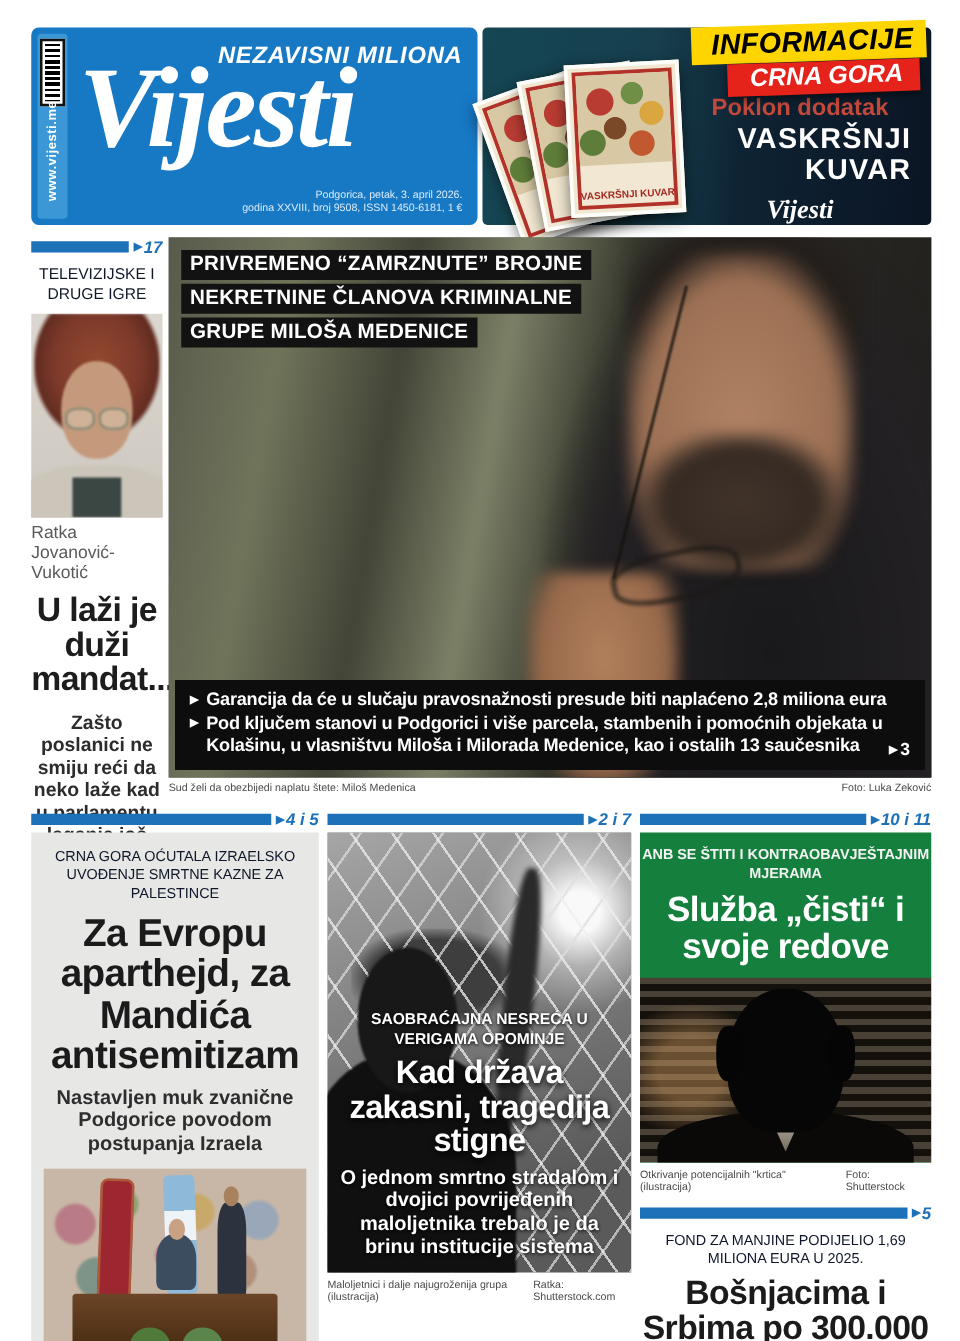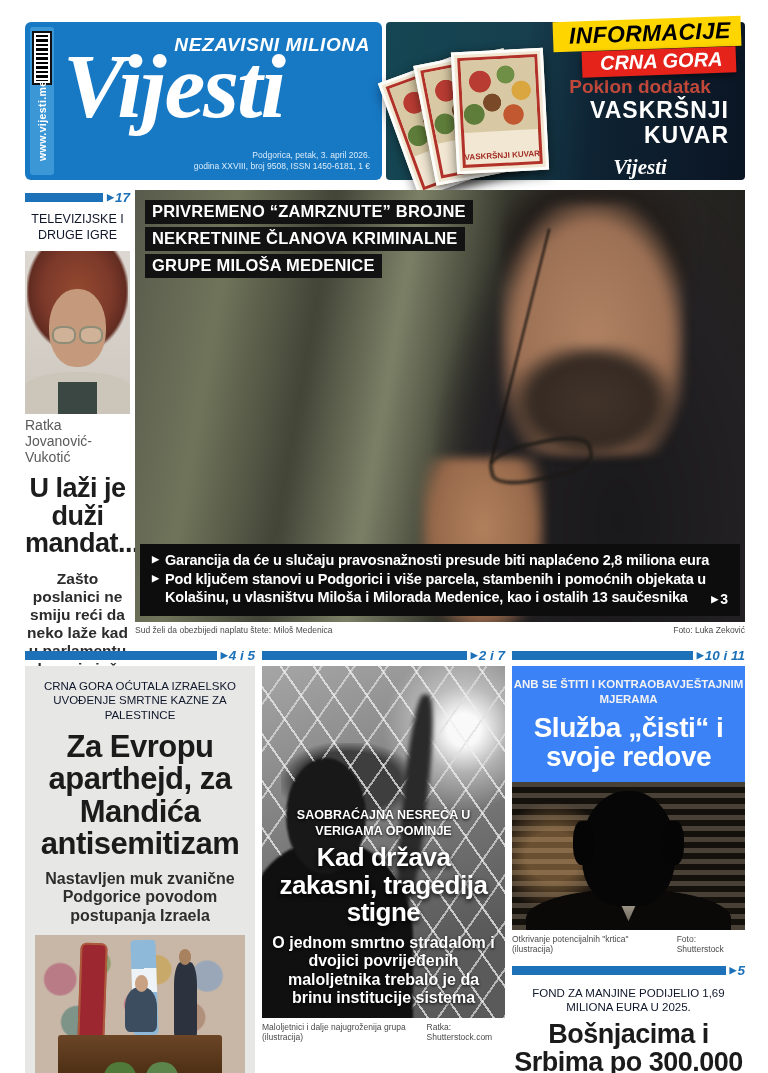--- a/index.html
+++ b/index.html
@@ -192,21 +192,21 @@
     background:#2a2a2a; border-radius:40%; transform:rotate(6deg); filter:blur(2px); }
   .fc-text { position:absolute; left:6px; right:6px; bottom:10px; text-align:center; }
   .fc-kicker { color:#fff; font-weight:900; font-size:12.5px; line-height:1.25;
     text-transform:uppercase; text-shadow:0 1px 3px #000; }
   .fc-head { margin:5px 0 7px; color:#fff; font-weight:800; font-size:26px;
     line-height:1.06; letter-spacing:-.5px; text-shadow:0 2px 5px #000; }
   .fc-stand { color:#fff; font-weight:700; font-size:16px; line-height:1.16;
     text-shadow:0 1px 3px #000; }
   .fence-cap { margin-top:4px; }
 
-  .blackbox { margin-top:4px; background:#3b82f6; padding-top:11px; }
+  .blackbox { margin-top:4px; background:#15803d; padding-top:11px; }
   .b-kicker { color:#f2f2f2; font-weight:900; font-size:11.5px; text-align:center;
     line-height:1.3; text-transform:uppercase; }
   .b-head { margin:6px 4px 11px; color:#fff; font-weight:800; font-size:28px;
     text-align:center; line-height:1.04; letter-spacing:-.5px; }
   .spy-photo { position:relative; height:148px; overflow:hidden; }
   .spy-art { position:absolute; inset:0; filter:blur(.6px);
     background:repeating-linear-gradient(180deg,#4a4136 0 5px,#14100c 5px 11px); }
   .spy-glow { position:absolute; left:-10%; top:10%; width:55%; height:80%;
     background:radial-gradient(ellipse, rgba(210,156,94,.45) 0 30%, transparent 65%); }
   .spy-head { position:absolute; left:30%; top:6%; width:40%; height:78%;

